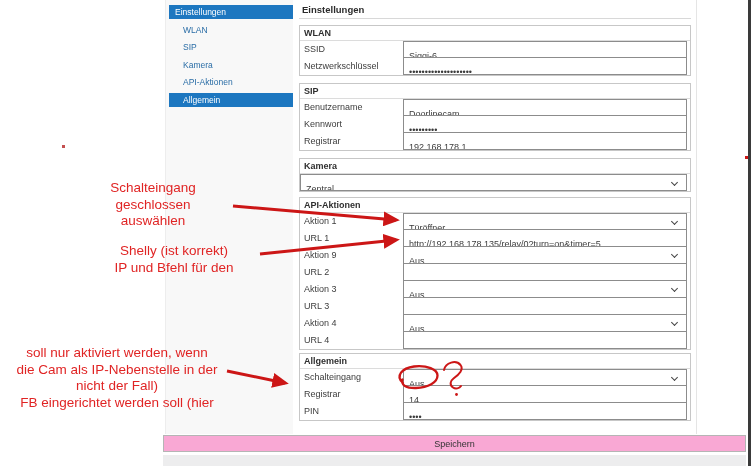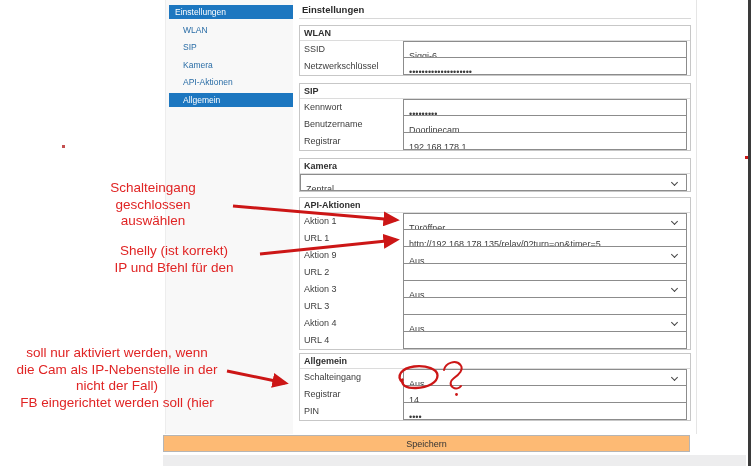--- a/index.html
+++ b/index.html
@@ -33,22 +33,22 @@
   .field { position:relative; flex:1; margin-right:3px; border:1px solid #8c8c8c;
            background:#fff; font-size:9px; color:#3c3c3c; display:flex;
            align-items:center; padding:12px 18px 0 5px; white-space:nowrap;
            overflow:hidden; cursor:text; }
   .row + .row .field { border-top:none; }
   .field.select { cursor:pointer; }
   .chev { position:absolute; right:9px; top:5px; width:5px; height:5px;
           border-right:1.3px solid #444; border-bottom:1.3px solid #444;
           transform:rotate(45deg); }
 
-  .save-btn { position:absolute; left:163px; top:435px; width:527px; height:17px;
-              background:#fdba74; border:1px solid #b5b5b5; font-size:9px;
+  .save-btn { position:absolute; left:163px; top:435px; width:583px; height:17px;
+              background:#f9a8d4; border:1px solid #b5b5b5; font-size:9px;
               color:#333; font-family:"Liberation Sans", sans-serif; cursor:pointer; }
   .footer-strip { position:absolute; left:163px; top:455px; width:583px; height:11px;
                   background:#ededee; }
   .window-edge { position:absolute; left:748px; top:0; width:3px; height:466px;
                  background:#3a3a3a; }
 
   
   .note { position:absolute; color:#e02424; font-size:13.5px; line-height:16.5px;
           text-align:center; }
   .overlay { position:absolute; left:0; top:0; width:751px; height:466px;
@@ -85,29 +85,29 @@
           <div class="row">
             <div class="row-label">Netzwerkschlüssel</div>
             <div class="field">
               <span>••••••••••••••••••••</span>
             </div>
           </div>
         </div>
         <div class="section" style="top: 83px;">
           <div class="section-title">SIP</div>
           <div class="row">
+            <div class="row-label">Benutzername</div>
+            <div class="field">
+              <span>Doorlinecam</span>
+            </div>
+          </div>
+          <div class="row">
             <div class="row-label">Kennwort</div>
             <div class="field">
               <span>•••••••••</span>
-            </div>
-          </div>
-          <div class="row">
-            <div class="row-label">Benutzername</div>
-            <div class="field">
-              <span>Doorlinecam</span>
             </div>
           </div>
           <div class="row">
             <div class="row-label">Registrar</div>
             <div class="field">
               <span>192.168.178.1</span>
             </div>
           </div>
         </div>
         <div class="section" style="top: 158px;">

